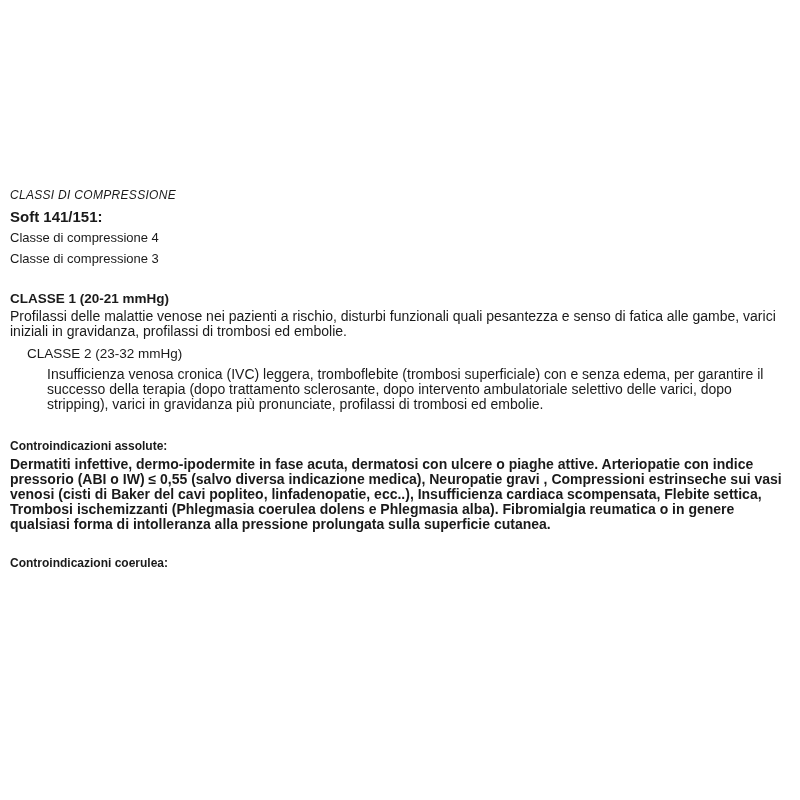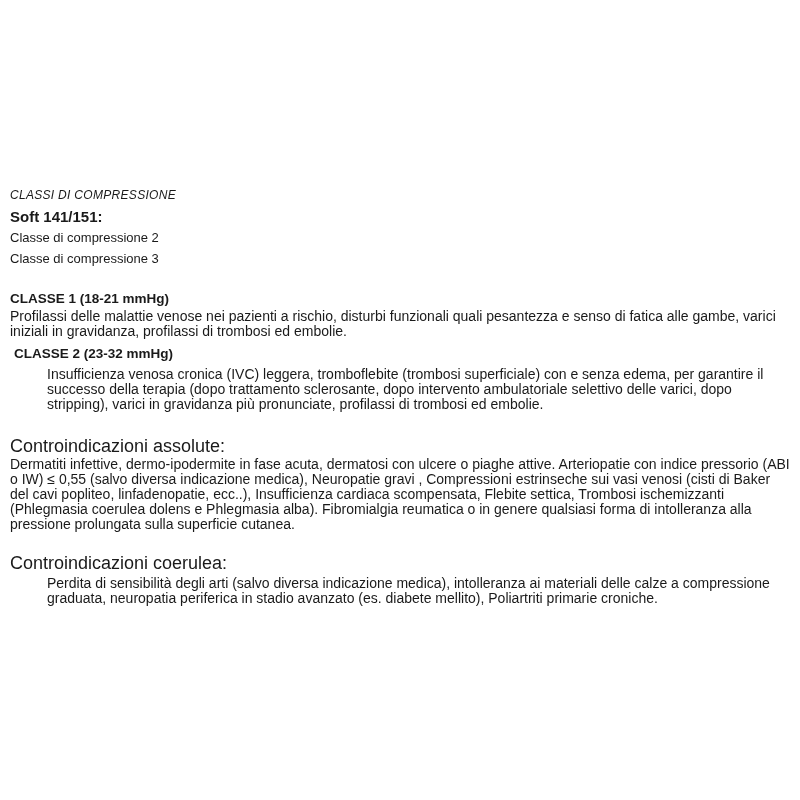--- a/index.html
+++ b/index.html
@@ -49,67 +49,67 @@
     line-height: 14px;
     margin: 0 0 7px 0;
   }
   .class-head-1 {
     font-weight: 700;
     font-size: 13.5px;
     line-height: 14px;
     margin: 0 0 3px 0;
   }
   .class-head-2 {
-    font-weight: 700;
+    font-weight: 400;
     font-size: 13.5px;
     line-height: 14px;
-    margin: 0 0 6px 4px;
+    margin: 0 0 6px 17px;
   }
   .para {
     font-weight: 400;
     font-size: 14px;
     line-height: 15px;
     margin: 0 0 8px 0;
   }
   .para-last {
     margin-bottom: 0;
     margin-left: 37px;
   }
   .contra-head {
-    font-weight: 400;
-    font-size: 18px;
+    font-weight: 700;
+    font-size: 12px;
     line-height: 16px;
     margin: 0 0 3px 0;
   }
   .contra-head-relative {
     margin-bottom: 5px;
   }
   .para-absolute {
     margin-bottom: 23px;
+    font-weight: bold;
   }
 </style>
 </head>
 <body>
 
 <div class="doc">
 
   <section class="section">
     <h3 class="section-title">CLASSI DI COMPRESSIONE</h3>
     <p class="subhead">Soft 141/151:</p>
-    <p class="line-value">Classe di compressione 2</p>
+    <p class="line-value">Classe di compressione 4</p>
     <p class="line-value">Classe di compressione 3</p>
   </section>
 
   <section class="section">
-    <p class="class-head-1">CLASSE 1 (18-21 mmHg)</p>
+    <p class="class-head-1">CLASSE 1 (20-21 mmHg)</p>
     <p class="para">Profilassi delle malattie venose nei pazienti a rischio, disturbi funzionali quali pesantezza e senso di fatica alle gambe, varici iniziali in gravidanza, profilassi di trombosi ed embolie.</p>
     <p class="class-head-2">CLASSE 2 (23-32 mmHg)</p>
     <p class="para para-last">Insufficienza venosa cronica (IVC) leggera, tromboflebite (trombosi superficiale) con e senza edema, per garantire il successo della terapia (dopo trattamento sclerosante, dopo intervento ambulatoriale selettivo delle varici, dopo stripping), varici in gravidanza più pronunciate, profilassi di trombosi ed embolie.</p>
   </section>
 
   <section class="section">
     <p class="contra-head">Controindicazioni assolute:</p>
     <p class="para para-absolute">Dermatiti infettive, dermo-ipodermite in fase acuta, dermatosi con ulcere o piaghe attive. Arteriopatie con indice pressorio (ABI o IW) ≤ 0,55 (salvo diversa indicazione medica), Neuropatie gravi , Compressioni estrinseche sui vasi venosi (cisti di Baker del cavi popliteo, linfadenopatie, ecc..), Insufficienza cardiaca scompensata, Flebite settica, Trombosi ischemizzanti (Phlegmasia coerulea dolens e Phlegmasia alba). Fibromialgia reumatica o in genere qualsiasi forma di intolleranza alla pressione prolungata sulla superficie cutanea.</p>
     <p class="contra-head contra-head-relative">Controindicazioni coerulea:</p>
-    <p class="para para-last">Perdita di sensibilità degli arti (salvo diversa indicazione medica), intolleranza ai materiali delle calze a compressione graduata, neuropatia periferica in stadio avanzato (es. diabete mellito), Poliartriti primarie croniche.</p>
   </section>
 
 </div>
 
 </body></html>

